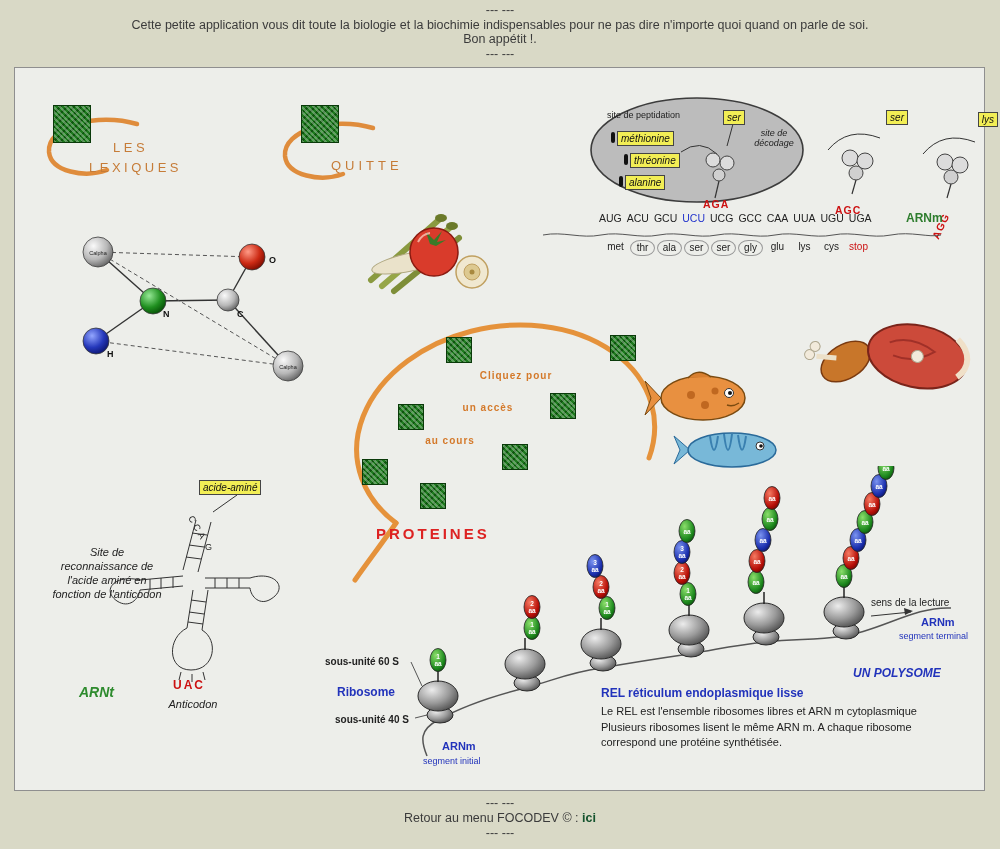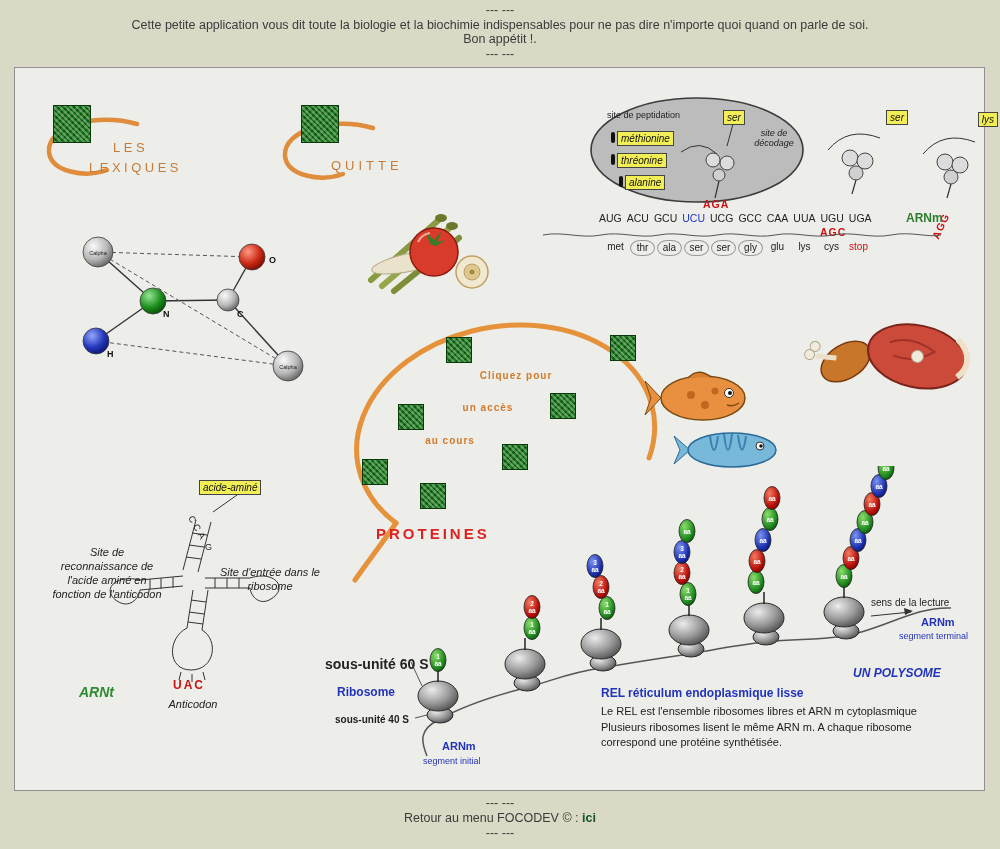--- a/index.html
+++ b/index.html
@@ -105,37 +105,37 @@
     <path d="M96,64 Q115,50 132,66" stroke="#333" stroke-width="1" fill="none"></path>
     <circle cx="128" cy="72" r="7" fill="#dcdcdc" stroke="#444"></circle>
     <circle cx="142" cy="75" r="7" fill="#dcdcdc" stroke="#444"></circle>
     <circle cx="134" cy="87" r="6" fill="#d0d0d0" stroke="#444"></circle>
     <line x1="134" y1="93" x2="130" y2="110" stroke="#333" stroke-width="1.2"></line>
     <line x1="148" y1="36" x2="142" y2="58" stroke="#333" stroke-width="1"></line>
   </svg>
   <div class="smalltxt" style="left:592px; top:42px;">site de peptidation</div>
   <div id="peptide-tags" style="left:596px; top:60px;">
       <div class="ytag-row" style="margin-left: 0px;"><span class="bullet"></span><span class="ytag">méthionine</span></div>
-      <div class="ytag-row" style="margin-left: 0;"><span class="bullet"></span><span class="ytag">thréonine</span></div>
+      <div class="ytag-row" style="margin-left: 13px;"><span class="bullet"></span><span class="ytag">thréonine</span></div>
       <div class="ytag-row" style="margin-left: 8px;"><span class="bullet"></span><span class="ytag">alanine</span></div>
     </div>
   <span class="ytag" style="left:708px; top:42px;">ser</span>
   <div class="smalltxt ital" style="left:728px; top:60px; width:62px; text-align:center;">site de décodage</div>
   <div class="redtxt" style="left:688px; top:130px;">AGA</div>
 
   <div style="left:800px; top:40px; width:95px; height:120px;">
     <svg class="abs" style="left:5px; top:16px;" width="70" height="75">
       <path d="M8,26 Q28,2 60,14" stroke="#333" stroke-width="1" fill="none"></path>
       <circle cx="30" cy="34" r="8" fill="#dcdcdc" stroke="#444"></circle>
       <circle cx="45" cy="37" r="8" fill="#dcdcdc" stroke="#444"></circle>
       <circle cx="36" cy="49" r="7" fill="#d0d0d0" stroke="#444"></circle>
       <line x1="36" y1="56" x2="32" y2="70" stroke="#333" stroke-width="1.2"></line>
     </svg>
     <span class="ytag abs" style="right:2px; top:2px;">ser</span>
-    <span class="redtxt abs" style="left:5px; top:96px;margin-top:22px;">AGC</span>
+    <span class="redtxt abs" style="left:20px; top:96px;">AGC</span>
   </div>
 
   <div style="left:898px; top:40px; width:85px; height:140px;">
     <svg class="abs" style="left:2px; top:20px;" width="70" height="75">
       <path d="M8,26 Q28,2 60,14" stroke="#333" stroke-width="1" fill="none"></path>
       <circle cx="30" cy="34" r="8" fill="#dcdcdc" stroke="#444"></circle>
       <circle cx="45" cy="37" r="8" fill="#dcdcdc" stroke="#444"></circle>
       <circle cx="36" cy="49" r="7" fill="#d0d0d0" stroke="#444"></circle>
       <line x1="36" y1="56" x2="32" y2="70" stroke="#333" stroke-width="1.2"></line>
     </svg>
@@ -305,21 +305,20 @@
     <path d="M138,112 L132,150 M153,112 L147,152" class="cloverline"></path>
     <line x1="136" y1="122" x2="151" y2="124" class="cloverline"></line>
     <line x1="134" y1="134" x2="149" y2="136" class="cloverline"></line>
     <line x1="133" y1="144" x2="148" y2="146" class="cloverline"></line>
     <path d="M132,150 C112,160 112,192 136,192 C160,192 164,162 147,152" class="cloverline"></path>
     <line x1="126" y1="194" x2="124" y2="202" class="cloverline"></line>
     <line x1="137" y1="196" x2="137" y2="204" class="cloverline"></line>
     <line x1="148" y1="194" x2="150" y2="202" class="cloverline"></line>
   </svg>
   <div class="cap" style="left:36px; top:477px; width:112px;">Site de reconnaissance de l'acide aminé en fonction de l'anticodon</div>
-  <div class="cap" style="left:192px; top:497px; width:126px;">Site d'entrée dans le ribosome</div>
   <div class="uac" style="left:158px; top:610px;">UAC</div>
   <div class="cap" style="left:138px; top:629px; width:80px;">Anticodon</div>
   <div class="arnt" style="left:64px; top:616px;">ARNt</div>
 
   <svg id="polysome-svg" style="left:300px; top:398px;" width="680" height="350">
     <defs>
       <radialGradient id="ribGrad" cx="35%" cy="30%" r="80%">
         <stop offset="0%" stop-color="#ececec"></stop>
           <stop offset="55%" stop-color="#9a9a9a"></stop>
           <stop offset="100%" stop-color="#474747"></stop>
@@ -401,21 +400,21 @@
       <text class="beadtxt" x="543" y="76.5">aa</text>
       <ellipse cx="550" cy="56" rx="8" ry="11.5" fill="url(#beadGreen)" stroke="#222" stroke-width="0.8"></ellipse>
       <text class="beadtxt" x="550" y="58.5">aa</text>
       <ellipse cx="557" cy="38" rx="8" ry="11.5" fill="url(#beadRed)" stroke="#222" stroke-width="0.8"></ellipse>
       <text class="beadtxt" x="557" y="40.5">aa</text>
       <ellipse cx="564" cy="20" rx="8" ry="11.5" fill="url(#beadBlue)" stroke="#222" stroke-width="0.8"></ellipse>
       <text class="beadtxt" x="564" y="22.5">aa</text>
       <ellipse cx="571" cy="2" rx="8" ry="11.5" fill="url(#beadGreen)" stroke="#222" stroke-width="0.8"></ellipse>
       <text class="beadtxt" x="571" y="4.5">aa</text>
     </svg>
-  <div style="left:310px; top:588px; font-size:14px; font-weight:bold;">sous-unité 60 S</div>
+  <div style="left:310px; top:588px; font-size:10px; font-weight:bold;">sous-unité 60 S</div>
   <div class="blue-b" style="left:322px; top:617px; font-size:12px;">Ribosome</div>
   <div style="left:320px; top:646px; font-size:10px; font-weight:bold;">sous-unité 40 S</div>
   <div class="blue-b" style="left:427px; top:672px; font-size:11px;">ARNm</div>
   <div class="blue-s" style="left:408px; top:688px;">segment initial</div>
   <div style="left:856px; top:529px; font-size:10px;">sens de la lecture</div>
   <div class="blue-b" style="left:906px; top:548px; font-size:11px;">ARNm</div>
   <div class="blue-s" style="left:884px; top:563px;">segment terminal</div>
   <div class="blue-b ital" style="left:838px; top:598px; font-size:12px;">UN POLYSOME</div>
   <div class="blue-b" style="left:586px; top:618px; font-size:12px;">REL réticulum endoplasmique lisse</div>
   <div class="rel-par" style="left:586px; top:636px;">

